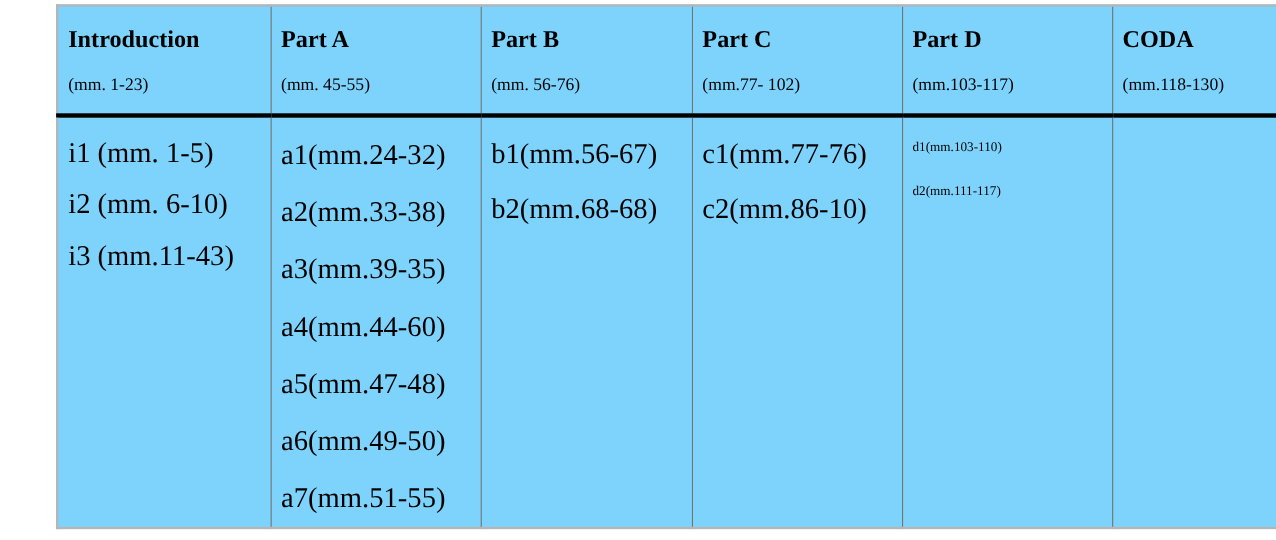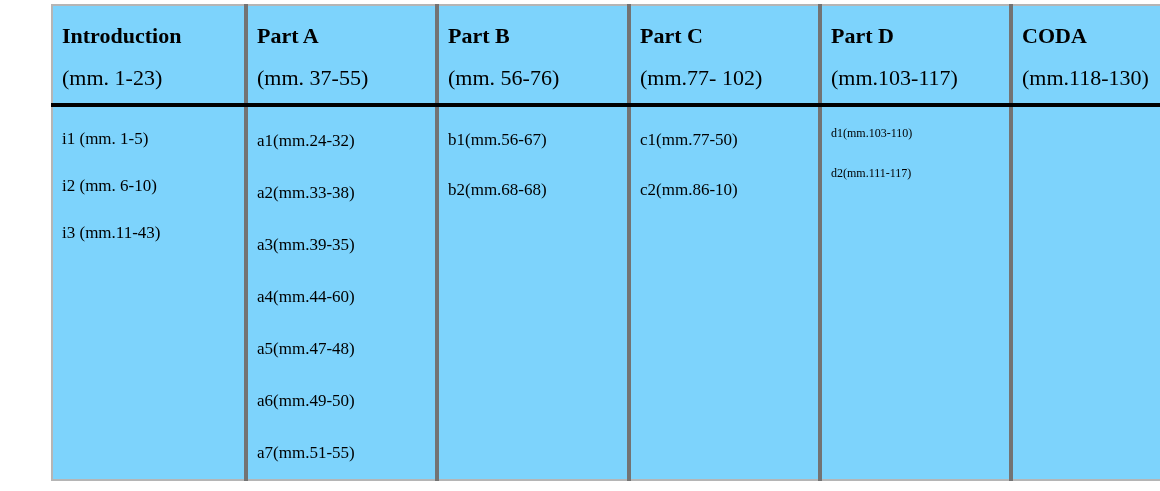--- a/index.html
+++ b/index.html
@@ -25,46 +25,46 @@
   col.w-introduction { width: 194px; }
   col.w-part-a       { width: 191px; }
   col.w-part-b       { width: 192px; }
   col.w-part-c       { width: 191px; }
   col.w-part-d       { width: 191px; }
   col.w-coda         { width: 178px; }
 
   th, td {
     vertical-align: top;
     text-align: left;
-    border-left: 4px solid #737373;
+    border-left: 1px solid #737373;
     padding: 8px 2px 0 9px;
   }
   th:first-child, td:first-child { border-left: none; }
 
   tr.head-row th {
     font-weight: normal;
     height: 100px;
     padding-top: 9px;
     border-bottom: 4px solid #000000;
   }
   .col-title {
     font-weight: bold;
     font-size: 22px;
     line-height: 42px;
     white-space: nowrap;
   }
   .col-range {
-    font-size: 22px;
+    font-size: 16px;
     line-height: 42px;
     white-space: nowrap;
   }
 
   td.body-cell { height: 368px; }
   .section-line {
-    font-size: 17px;
+    font-size: 26px;
     line-height: 50px;
     white-space: nowrap;
   }
   .col-introduction .section-line { line-height: 47px; }
   .col-part-a       .section-line { line-height: 52px; }
   td.body-cell.col-part-d { padding-top: 6px; }
   .col-part-d .section-line {
     font-size: 12px;
     line-height: 40px;
   }
@@ -83,21 +83,21 @@
         <col class="w-coda">
       </colgroup>
     <thead>
       <tr class="head-row">
           <th class="head-cell col-introduction">
             <div class="col-title">Introduction</div>
             <div class="col-range">(mm. 1-23)</div>
           </th>
           <th class="head-cell col-part-a">
             <div class="col-title">Part A</div>
-            <div class="col-range">(mm. 37-55)</div>
+            <div class="col-range">(mm. 45-55)</div>
           </th>
           <th class="head-cell col-part-b">
             <div class="col-title">Part B</div>
             <div class="col-range">(mm. 56-76)</div>
           </th>
           <th class="head-cell col-part-c">
             <div class="col-title">Part C</div>
             <div class="col-range">(mm.77- 102)</div>
           </th>
           <th class="head-cell col-part-d">
@@ -124,21 +124,21 @@
             <div class="section-line">a4(mm.44-60)</div>
             <div class="section-line">a5(mm.47-48)</div>
             <div class="section-line">a6(mm.49-50)</div>
             <div class="section-line">a7(mm.51-55)</div>
           </td>
           <td class="body-cell col-part-b">
             <div class="section-line">b1(mm.56-67)</div>
             <div class="section-line">b2(mm.68-68)</div>
           </td>
           <td class="body-cell col-part-c">
-            <div class="section-line">c1(mm.77-50)</div>
+            <div class="section-line">c1(mm.77-76)</div>
             <div class="section-line">c2(mm.86-10)</div>
           </td>
           <td class="body-cell col-part-d">
             <div class="section-line">d1(mm.103-110)</div>
             <div class="section-line">d2(mm.111-117)</div>
           </td>
           <td class="body-cell col-coda"></td>
         </tr>
     </tbody>
   </table>

